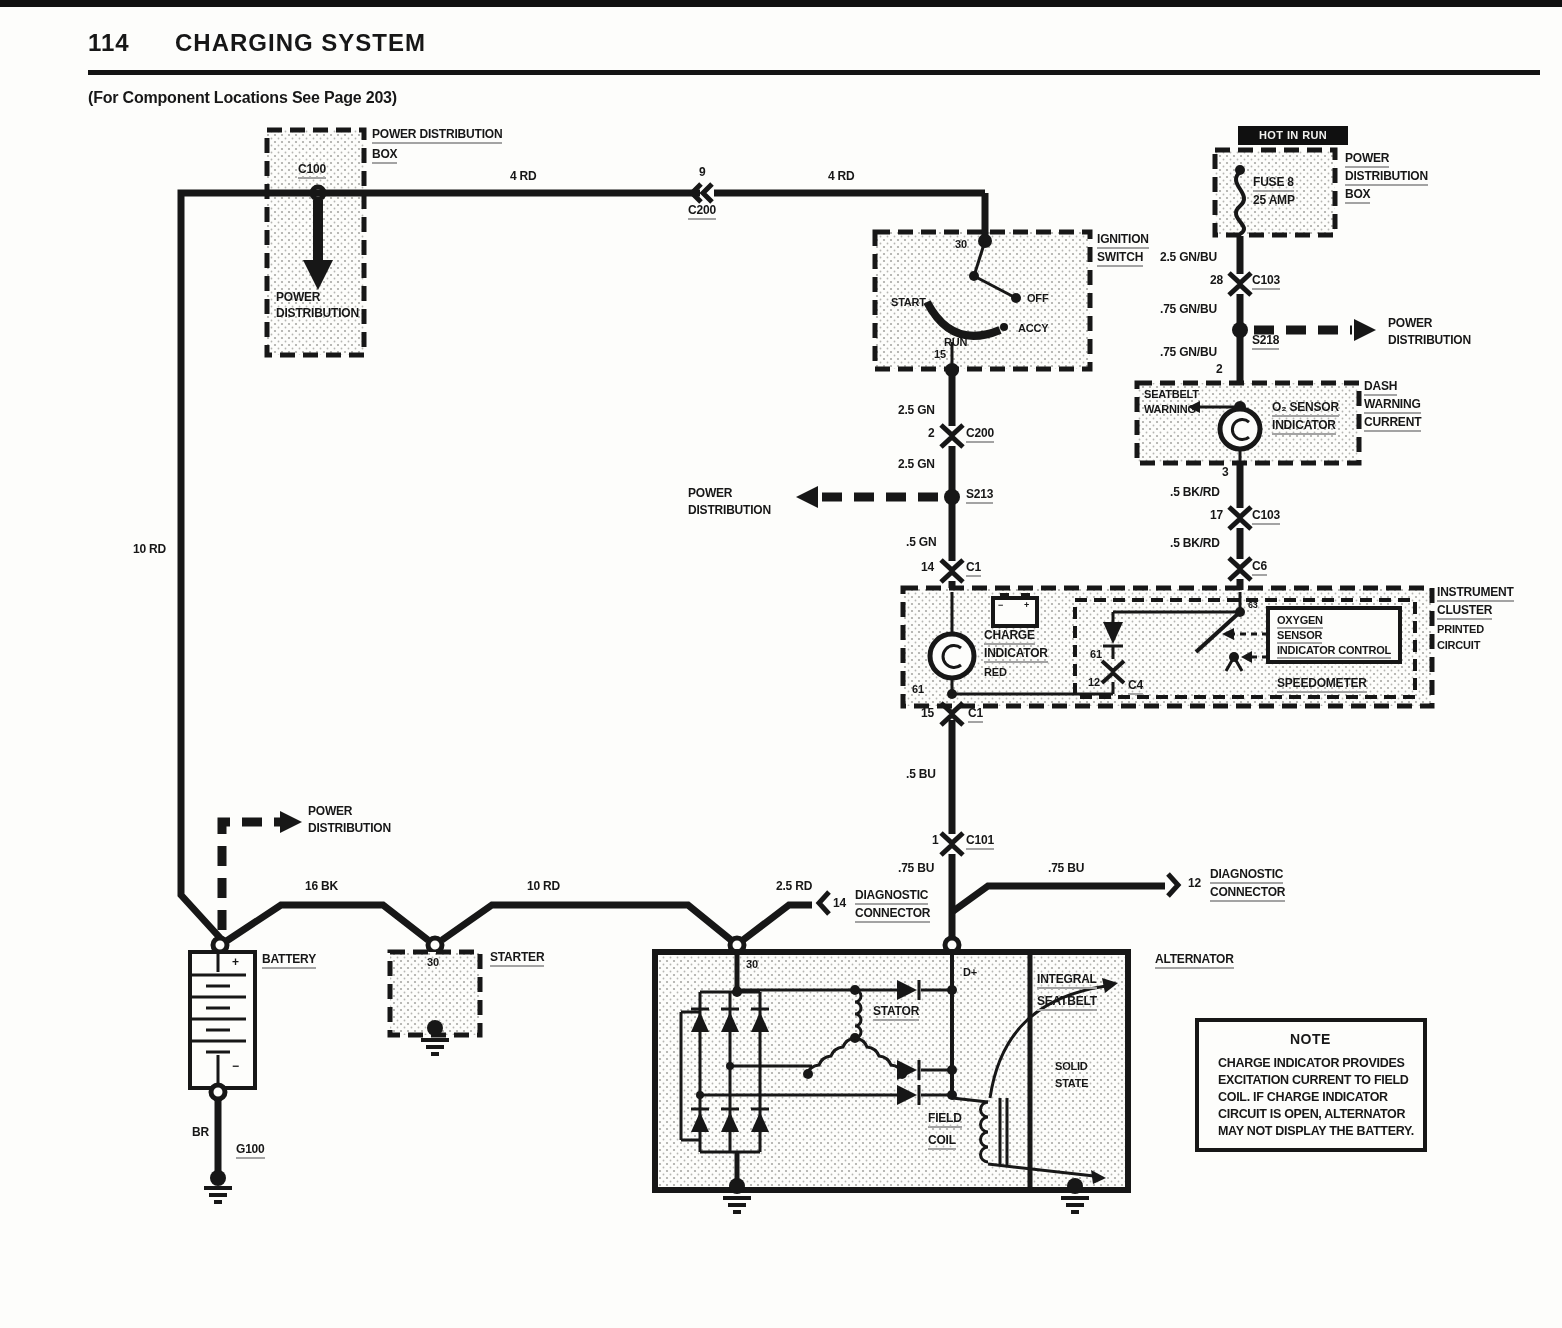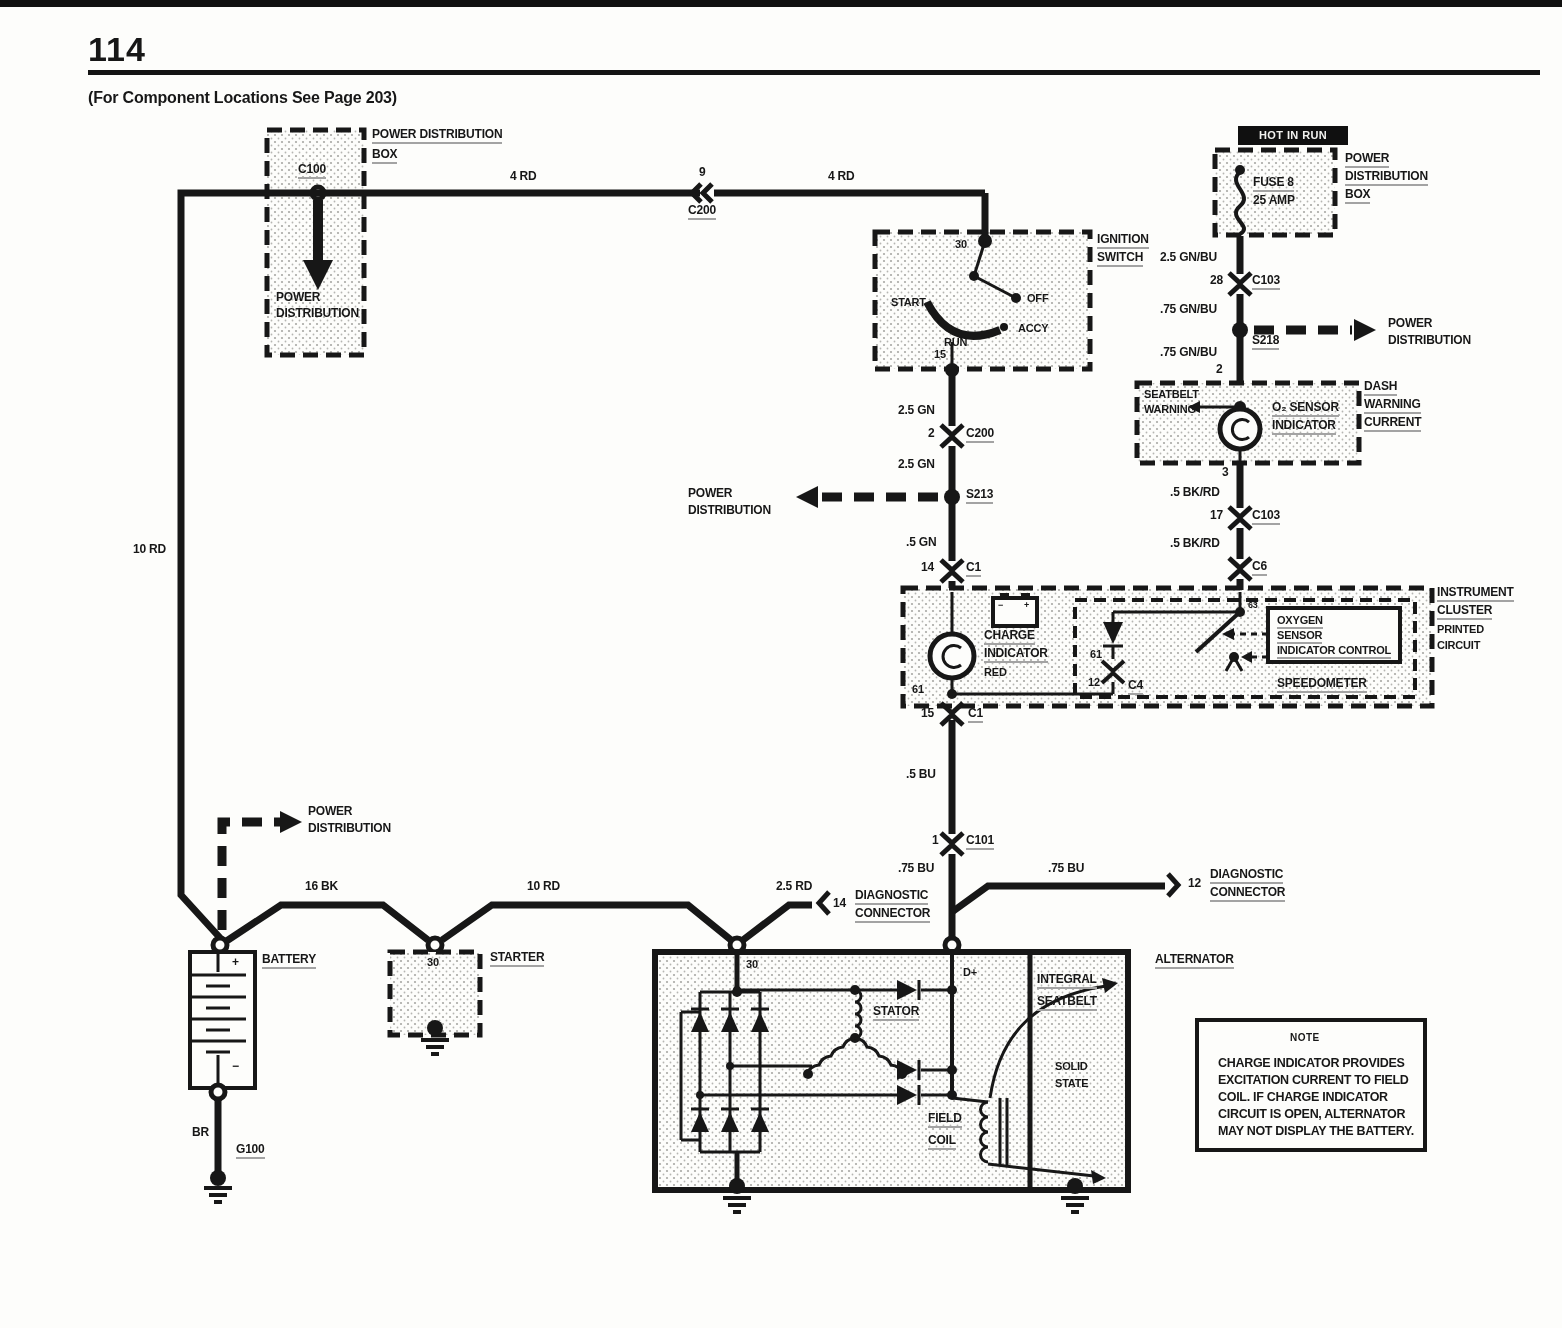--- a/index.html
+++ b/index.html
@@ -4,26 +4,26 @@
 <style>
   html,body{margin:0;padding:0;background:#e8e8e4;}
   #stage{position:relative;width:1562px;height:1328px;background:#fdfdfb;overflow:hidden;
          font-family:"Liberation Sans","DejaVu Sans",sans-serif;color:#171717;}
   #topbar{position:absolute;left:0;top:0;width:100%;height:7px;background:#111;}
   #rule{position:absolute;left:88px;top:70px;width:1452px;height:5px;background:#141414;}
   svg{position:absolute;left:0;top:0;}
   .lb{position:absolute;font-weight:bold;font-size:12px;line-height:1.12;white-space:nowrap;
       letter-spacing:-0.2px;color:#171717;z-index:3;}
   .u{border-bottom:2px solid #a3a3a3;padding-bottom:1px;}
-  .ttl{font-size:34px;letter-spacing:1px;}
+  .ttl{font-size:24px;letter-spacing:1px;}
   .sub{font-size:16px;}
   .hot{background:#101010;color:#f2f2ef;font-size:11px;padding:3px 21px 4px;letter-spacing:0.4px;}
   .tiny{font-size:9px;}
   .sm{font-size:11px;}
-  .notet{font-size:10px;letter-spacing:0.5px;}
+  .notet{font-size:14px;letter-spacing:0.5px;}
   .notel{font-size:12.5px;letter-spacing:-0.3px;}
   
   .w7{stroke:#171717;stroke-width:7;fill:none;}
   .w5{stroke:#171717;stroke-width:5;fill:none;}
   .w4{stroke:#171717;stroke-width:4;fill:none;}
   .w3{stroke:#171717;stroke-width:3;fill:none;}
   .dot{fill:#171717;stroke:none;}
   .oc{fill:#fdfdfb;stroke:#171717;stroke-width:5;}
   .dashbox{fill:url(#stip);stroke:#171717;stroke-width:5;stroke-dasharray:15 8;}
   .dashthin{fill:none;stroke:#171717;stroke-width:4;stroke-dasharray:12 7;}
@@ -262,20 +262,21 @@
       <circle class="dot" cx="737" cy="1186" r="8"></circle>
       <path class="w4" d="M 723,1198 H 751 M 728,1205 H 746 M 733,1212 H 741"></path>
       <circle class="dot" cx="1075" cy="1186" r="8"></circle>
       <path class="w4" d="M 1061,1198 H 1089 M 1066,1205 H 1084 M 1071,1212 H 1079"></path>
     </g>
 
     <rect class="solidbox" x="1197" y="1020" width="228" height="130"></rect>
   </svg>
 
   <span class="lb ttl" style="left:88px;top:30px">114</span>
+  <span class="lb ttl" style="left:175px;top:30px">CHARGING SYSTEM</span>
   <span class="lb sub" style="left:88px;top:89px">(For Component Locations See Page 203)</span>
 
   <span class="lb u" style="left:372px;top:128px">POWER DISTRIBUTION</span>
   <span class="lb u" style="left:372px;top:148px">BOX</span>
   <span class="lb u" style="left:298px;top:163px">C100</span>
   <span class="lb" style="left:276px;top:291px">POWER</span>
   <span class="lb" style="left:276px;top:307px">DISTRIBUTION</span>
 
   <span class="lb" style="left:510px;top:170px">4 RD</span>
   <span class="lb" style="left:699px;top:166px">9</span>

